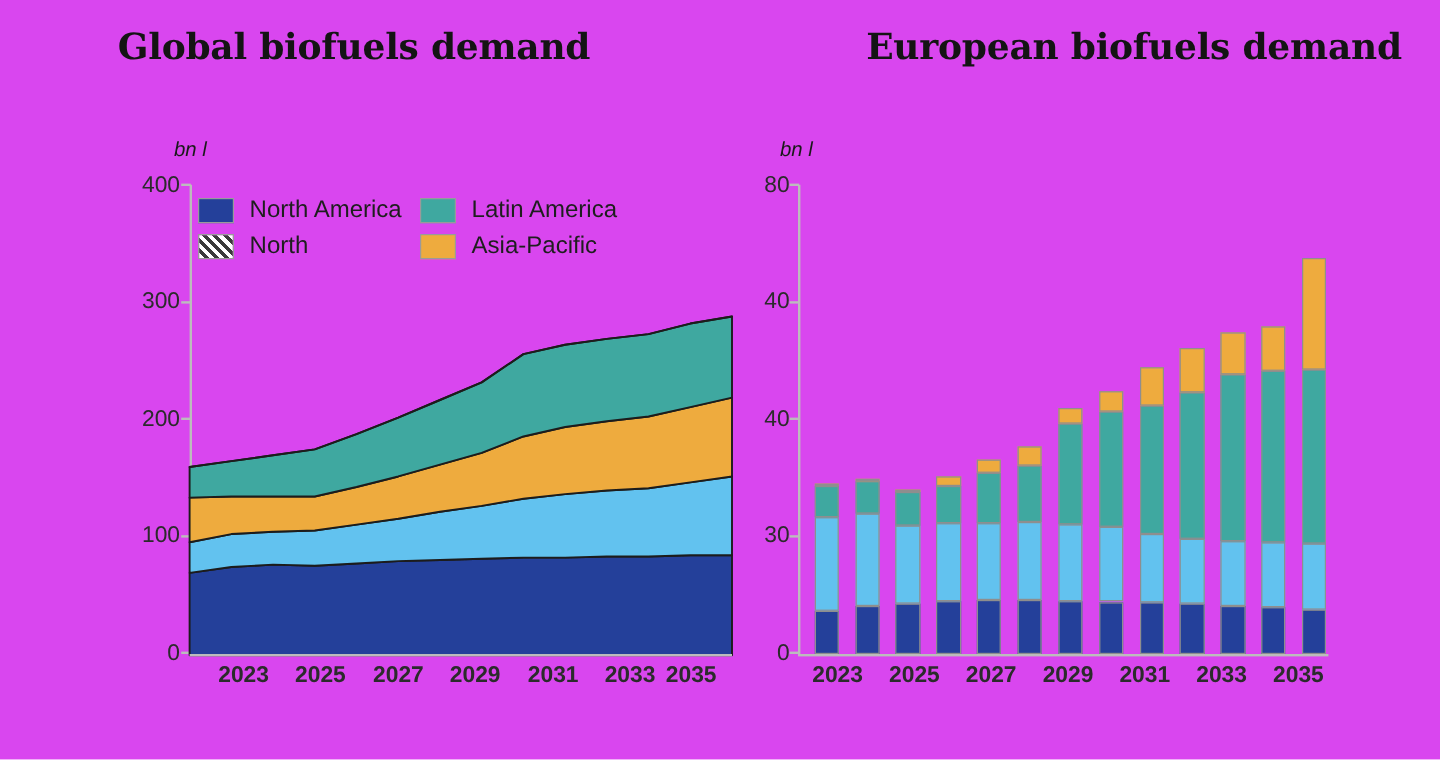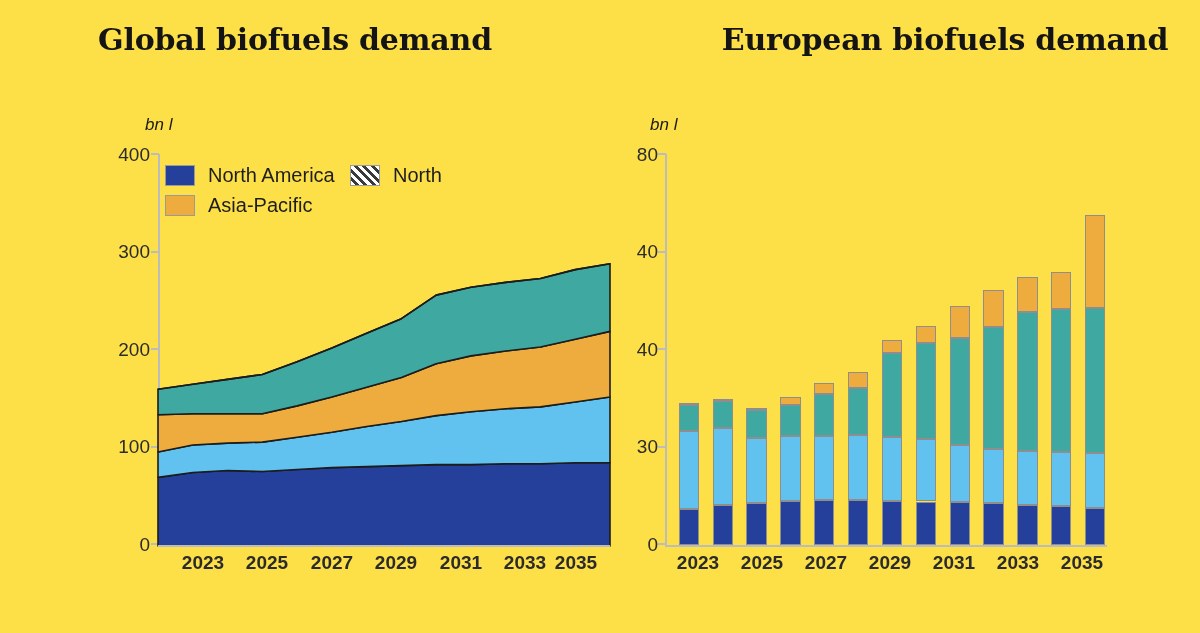--- a/index.html
+++ b/index.html
@@ -6,21 +6,21 @@
   html, body {
     margin: 0; padding: 0;
     width: 1200px; height: 633px;
     background: #ffffff;
     font-family: "Liberation Sans", sans-serif;
     overflow: hidden;
   }
   #root {
     position: relative;
     width: 1200px; height: 633px;
-    background: #fde047;
+    background: #d946ef;
   }
   .panel {
     position: absolute;
     top: 0;
     height: 633px;
   }
   #panel-left  { left: 0px;   width: 620px; }
   #panel-right { left: 620px; width: 580px; }
 
   .chart-title {
@@ -145,20 +145,24 @@
     <div class="xtick-label" style="left:296px; top:552px; width:72px;">2027</div>
     <div class="xtick-label" style="left:360px; top:552px; width:72px;">2029</div>
     <div class="xtick-label" style="left:425px; top:552px; width:72px;">2031</div>
     <div class="xtick-label" style="left:489px; top:552px; width:72px;">2033</div>
     <div class="xtick-label" style="left:540px; top:552px; width:72px;">2035</div>
 
     <div class="legend" id="legend-left">
       <div class="legend-row">
         <span class="legend-swatch" style="background: rgb(36, 64, 154);"></span>
         <span class="legend-text">North America</span>
+      </div>
+      <div class="legend-row">
+        <span class="legend-swatch" style="background: rgb(63, 168, 160);"></span>
+        <span class="legend-text">Latin America</span>
       </div>
       <div class="legend-row">
         <span class="legend-swatch" style="background: repeating-linear-gradient(45deg, rgb(255, 255, 255) 0px, rgb(255, 255, 255) 3px, rgb(58, 58, 58) 3px, rgb(58, 58, 58) 6px);"></span>
         <span class="legend-text">North</span>
       </div>
       <div class="legend-row">
         <span class="legend-swatch" style="background: rgb(238, 171, 62);"></span>
         <span class="legend-text">Asia-Pacific</span>
       </div>
     </div>

